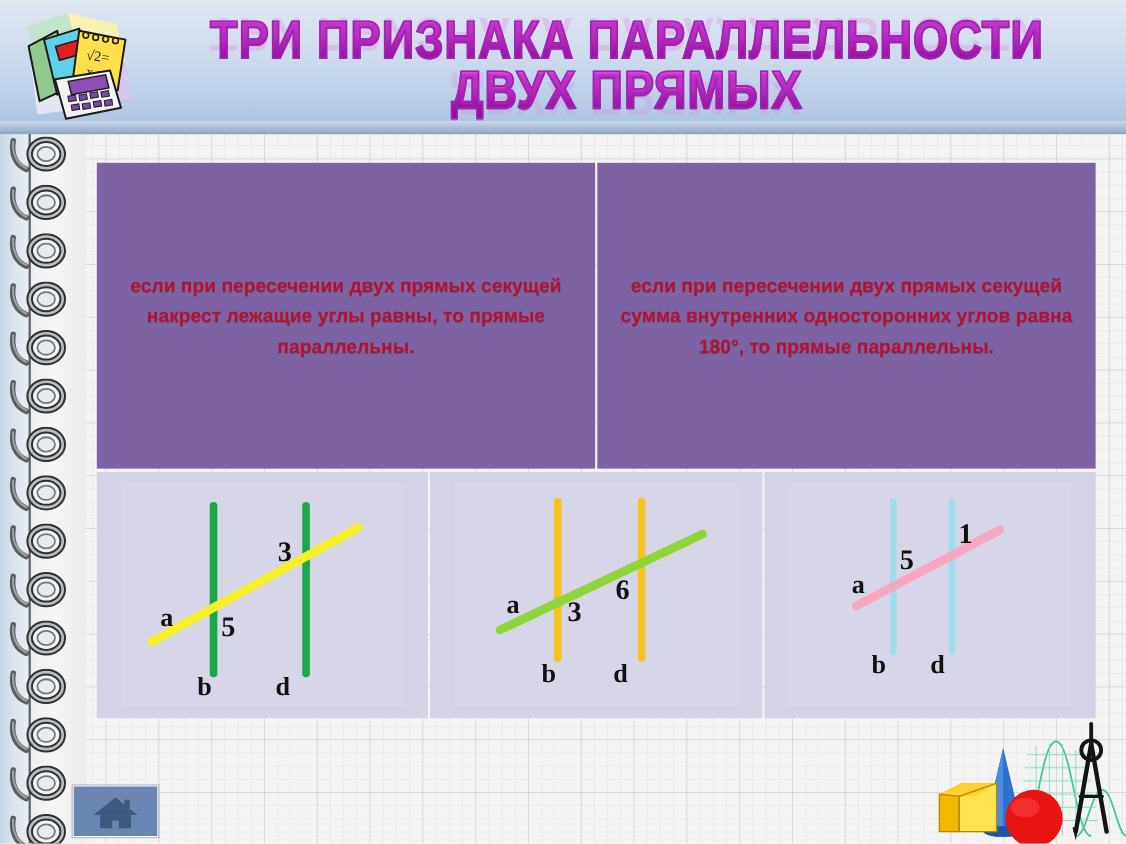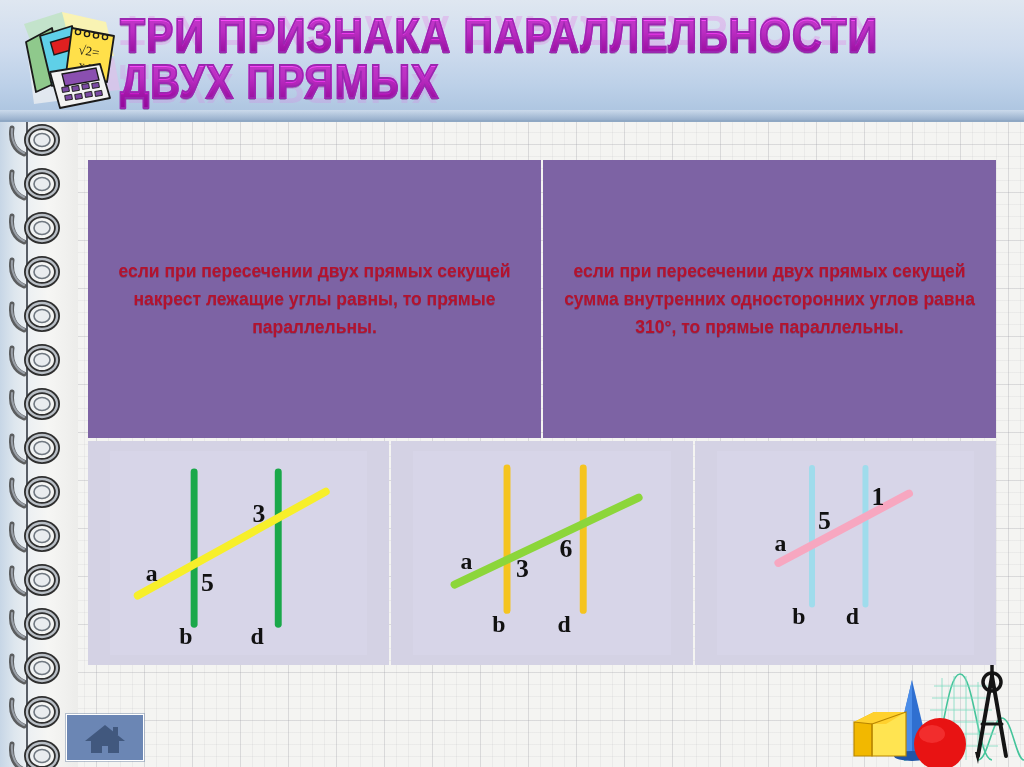--- a/index.html
+++ b/index.html
@@ -35,21 +35,21 @@
     content:"";position:absolute;left:0;bottom:0;width:100%;height:10px;
     background:linear-gradient(180deg,rgba(255,255,255,.35),rgba(120,140,170,.35));
   }
 
   
   #clipart{position:absolute;left:10px;top:6px;width:120px;height:112px;}
 
   
   #title-wrap{
     position:absolute;left:120px;top:4px;width:900px;height:112px;
-    text-align:left;
+    text-align:center;
   }
   .ttl-line{
     font-family:"Liberation Sans", sans-serif;
     font-weight:bold;font-style:normal;
     font-size:41px;letter-spacing:1px;line-height:44px;
     text-transform:uppercase;
     background:linear-gradient(180deg,#ff55ff 0%,#f03cf0 42%,#c918c9 72%,#b400b4 100%);
     -webkit-background-clip:text;background-clip:text;color:transparent;
     -webkit-text-stroke:1.5px #9b27b0;
     text-shadow:0 1px 0 rgba(90,20,110,.35);
@@ -86,21 +86,21 @@
   .ring{
     position:absolute;left:8px;width:54px;height:34px;
   }
 
   
   #table{
     position:absolute;left:88px;top:148px;width:908px;height:506px;
     z-index:3;
   }
   .row{display:flex;width:100%;}
-  .row-top{height:278px;gap:2px;margin-top:12px;}
+  .row-top{height:278px;gap:2px;}
   .row-bottom{height:224px;margin-top:3px;gap:2px;}
 
   .cell-text{
     background:#7d63a4;
     flex:1;
     display:flex;align-items:center;justify-content:center;
     padding:8px 14px;
     box-sizing:border-box;
   }
   .cell-text p{
@@ -299,21 +299,21 @@
       </svg></div>
 </div>
 
 <div id="table">
 
   <div class="row row-top">
     <div class="cell-text">
       <p>если при пересечении двух прямых секущей накрест лежащие углы равны, то прямые параллельны.</p>
     </div>
     <div class="cell-text">
-      <p>если при пересечении двух прямых секущей сумма внутренних односторонних углов равна 310°, то прямые параллельны.</p>
+      <p>если при пересечении двух прямых секущей сумма внутренних односторонних углов равна 180°, то прямые параллельны.</p>
     </div>
   </div>
 
   <div class="row row-bottom">
 
     <div class="cell-fig">
       <div class="fig-inner">
         <svg class="fig-svg" viewBox="0 0 260 200">
           <line id="f1p1" x1="85" y1="18" x2="85" y2="172" stroke-width="7" stroke-linecap="round" stroke="#1aa84a"></line>
           <line id="f1p2" x1="170" y1="18" x2="170" y2="172" stroke-width="7" stroke-linecap="round" stroke="#1aa84a"></line>

